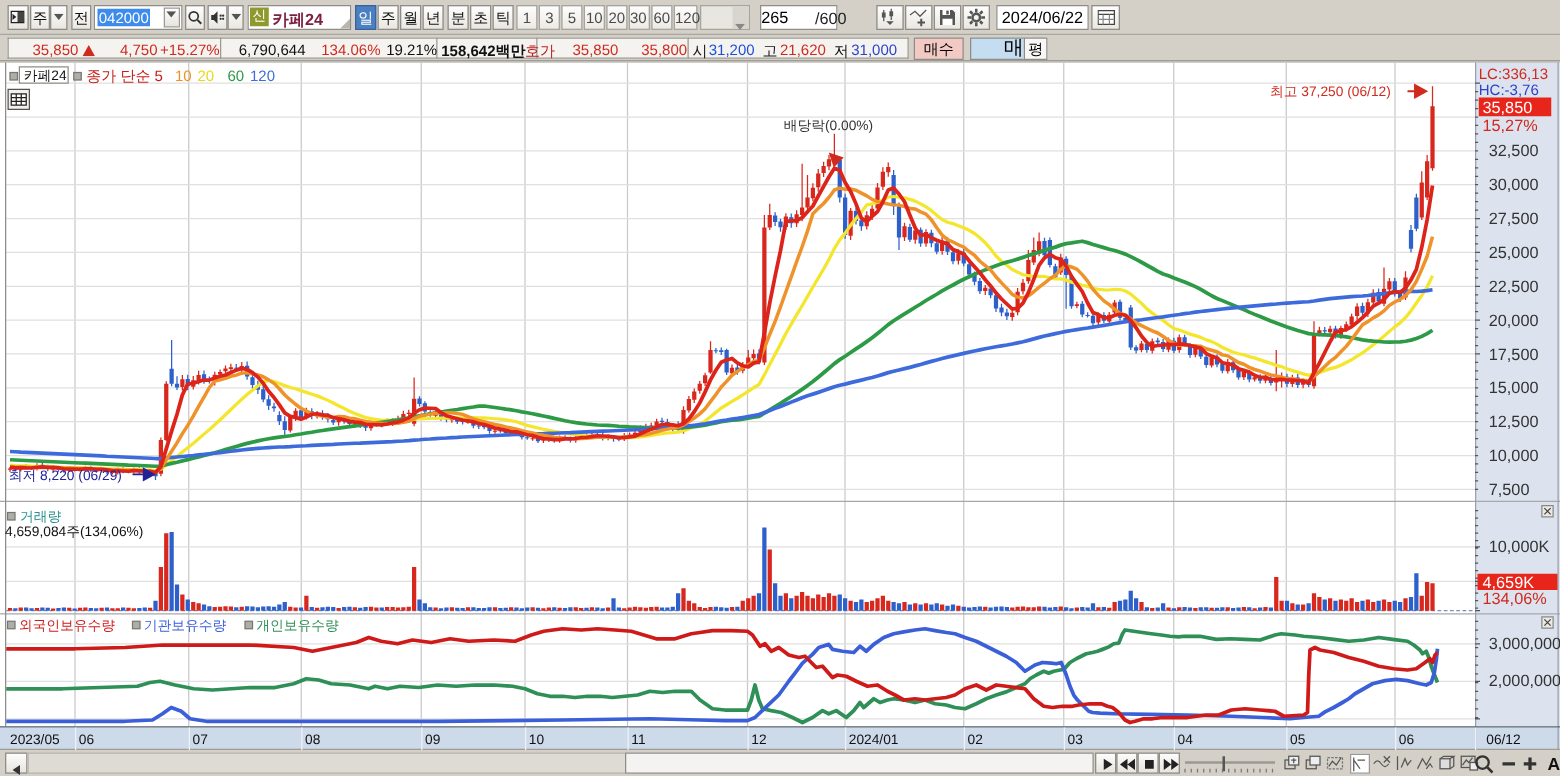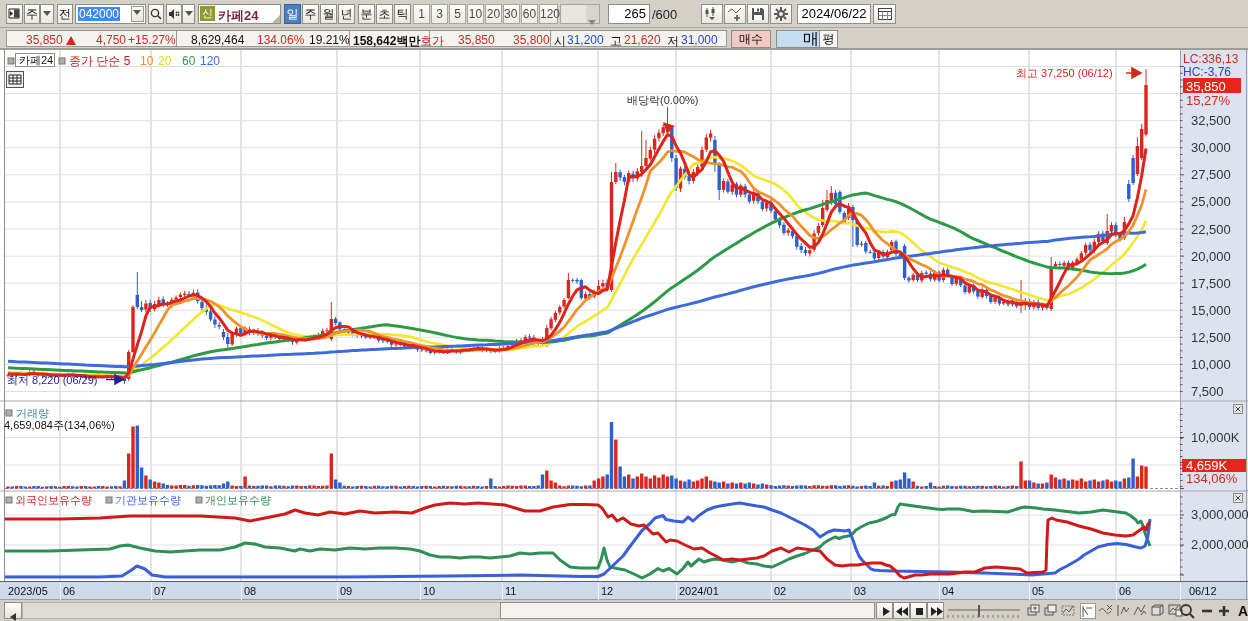--- a/index.html
+++ b/index.html
@@ -58,21 +58,21 @@
 <div class="a" style="left:449px;top:4px;width:17px;height:20px;background:linear-gradient(#fdfdfd,#eceae5);border:1px solid #a5a49d;color:#4a4a4a;font-size:12px;text-align:center;line-height:18px">5</div>
 <div class="a" style="left:467px;top:4px;width:17px;height:20px;background:linear-gradient(#fdfdfd,#eceae5);border:1px solid #a5a49d;color:#4a4a4a;font-size:12px;text-align:center;line-height:18px">10</div>
 <div class="a" style="left:485px;top:4px;width:17px;height:20px;background:linear-gradient(#fdfdfd,#eceae5);border:1px solid #a5a49d;color:#4a4a4a;font-size:12px;text-align:center;line-height:18px">20</div>
 <div class="a" style="left:503px;top:4px;width:17px;height:20px;background:linear-gradient(#fdfdfd,#eceae5);border:1px solid #a5a49d;color:#4a4a4a;font-size:12px;text-align:left;line-height:18px">30</div>
 <div class="a" style="left:521px;top:4px;width:17px;height:20px;background:linear-gradient(#fdfdfd,#eceae5);border:1px solid #a5a49d;color:#4a4a4a;font-size:12px;text-align:center;line-height:18px">60</div>
 <div class="a" style="left:539px;top:4px;width:19px;height:20px;background:linear-gradient(#fdfdfd,#eceae5);border:1px solid #a5a49d;color:#4a4a4a;font-size:12px;text-align:center;line-height:18px">120</div>
 <div class="a" style="left:560px;top:4px;width:40px;height:20px;background:#e8e6e0;border:1px solid #a5a49d"></div>
 <div class="a" style="left:586px;top:5px;width:13px;height:18px;background:#d8d5ce"><svg width="8" height="5" style="position:relative;left:2px;top:6px">
       <path d="M0 0h8L4 5z" fill="#888"></path>
     </svg></div>
-<div class="inbox" style="left:608px;top:4px;width:42px;height:20px;text-align:right;font-size:13px;line-height:18px;padding-right:3px">265</div>
+<div class="inbox" style="left:608px;top:4px;width:62px;height:20px;font-size:13px;line-height:18px;padding-right:3px">265</div>
 <div class="t" style="left:652px;top:7px;font-size:13px;color:#222">/600</div>
 <div class="btn" style="left:701px;top:4px;width:22px;height:20px;font-size:12px;line-height:18px;"><svg width="16" height="16" style="position:relative;top:1px">
       <path d="M3 2v9" stroke="#555"></path>
       <rect x="1.5" y="4" width="3" height="4" fill="#555"></rect>
       <path d="M9 1v9" stroke="#555"></path>
       <rect x="7.5" y="3" width="3" height="4" fill="#555"></rect>
       <path d="M5 11l3 3 3-3" fill="#555"></path>
     </svg></div>
 <div class="btn" style="left:724px;top:4px;width:22px;height:20px;font-size:12px;line-height:18px;"><svg width="16" height="16" style="position:relative;top:1px">
       <path d="M1 6l4-3 4 4 5-5" stroke="#555" fill="none"></path>
@@ -102,21 +102,21 @@
 <div class="a" style="left:349px;top:30px;width:80px;height:17px;background:#f4f3f0;border:1px solid #9a9992;border-right:none"></div>
 <div class="a" style="left:429px;top:30px;width:121px;height:17px;background:#f4f3f0;border:1px solid #9a9992;border-right:none"></div>
 <div class="a" style="left:550px;top:30px;width:177px;height:17px;background:#f4f3f0;border:1px solid #9a9992;border-right:none"></div>
 <div class="a" style="left:726px;top:30px;width:1px;height:17px;background:#9a9992"></div>
 <div class="t" style="left:26px;top:33px;color:#d02a1e;font-size:12px;font-weight:normal;letter-spacing:0px">35,850</div>
 <svg class="a" style="left:66px;top:36px" width="10" height="9">
     <path d="M5 0L10 9H0z" fill="#d02a1e"></path>
   </svg>
 <div class="t" style="left:96px;top:33px;color:#d02a1e;font-size:12px;font-weight:normal;letter-spacing:0px">4,750</div>
 <div class="t" style="left:128px;top:33px;color:#d02a1e;font-size:12px;font-weight:normal;letter-spacing:0px">+15.27%</div>
-<div class="t" style="left:191px;top:33px;color:#111;font-size:12px;font-weight:normal;letter-spacing:0px">8,629,464</div>
+<div class="t" style="left:191px;top:33px;color:#111;font-size:12px;font-weight:normal;letter-spacing:0px">6,790,644</div>
 <div class="t" style="left:257px;top:33px;color:#d02a1e;font-size:12px;font-weight:normal;letter-spacing:0px">134.06%</div>
 <div class="t" style="left:309px;top:33px;color:#111;font-size:12px;font-weight:normal;letter-spacing:0px">19.21%</div>
 <div class="t" style="left:353px;top:33px;color:#111;font-size:12px;font-weight:bold;letter-spacing:0px">158,642백만</div>
 <div class="t" style="left:420px;top:33px;color:#b91c1c;font-size:12px;font-weight:normal;letter-spacing:0px">호가</div>
 <div class="t" style="left:458px;top:33px;color:#d02a1e;font-size:12px;font-weight:normal;letter-spacing:0px">35,850</div>
 <div class="t" style="left:513px;top:33px;color:#d02a1e;font-size:12px;font-weight:normal;letter-spacing:0px">35,800</div>
 <div class="t" style="left:554px;top:33px;color:#111;font-size:12px;font-weight:normal;letter-spacing:0px">시</div>
 <div class="t" style="left:567px;top:33px;color:#1d4ed8;font-size:12px;font-weight:normal;letter-spacing:0px">31,200</div>
 <div class="t" style="left:610px;top:33px;color:#111;font-size:12px;font-weight:normal;letter-spacing:0px">고</div>
 <div class="t" style="left:624px;top:33px;color:#d02a1e;font-size:12px;font-weight:normal;letter-spacing:0px">21,620</div>

